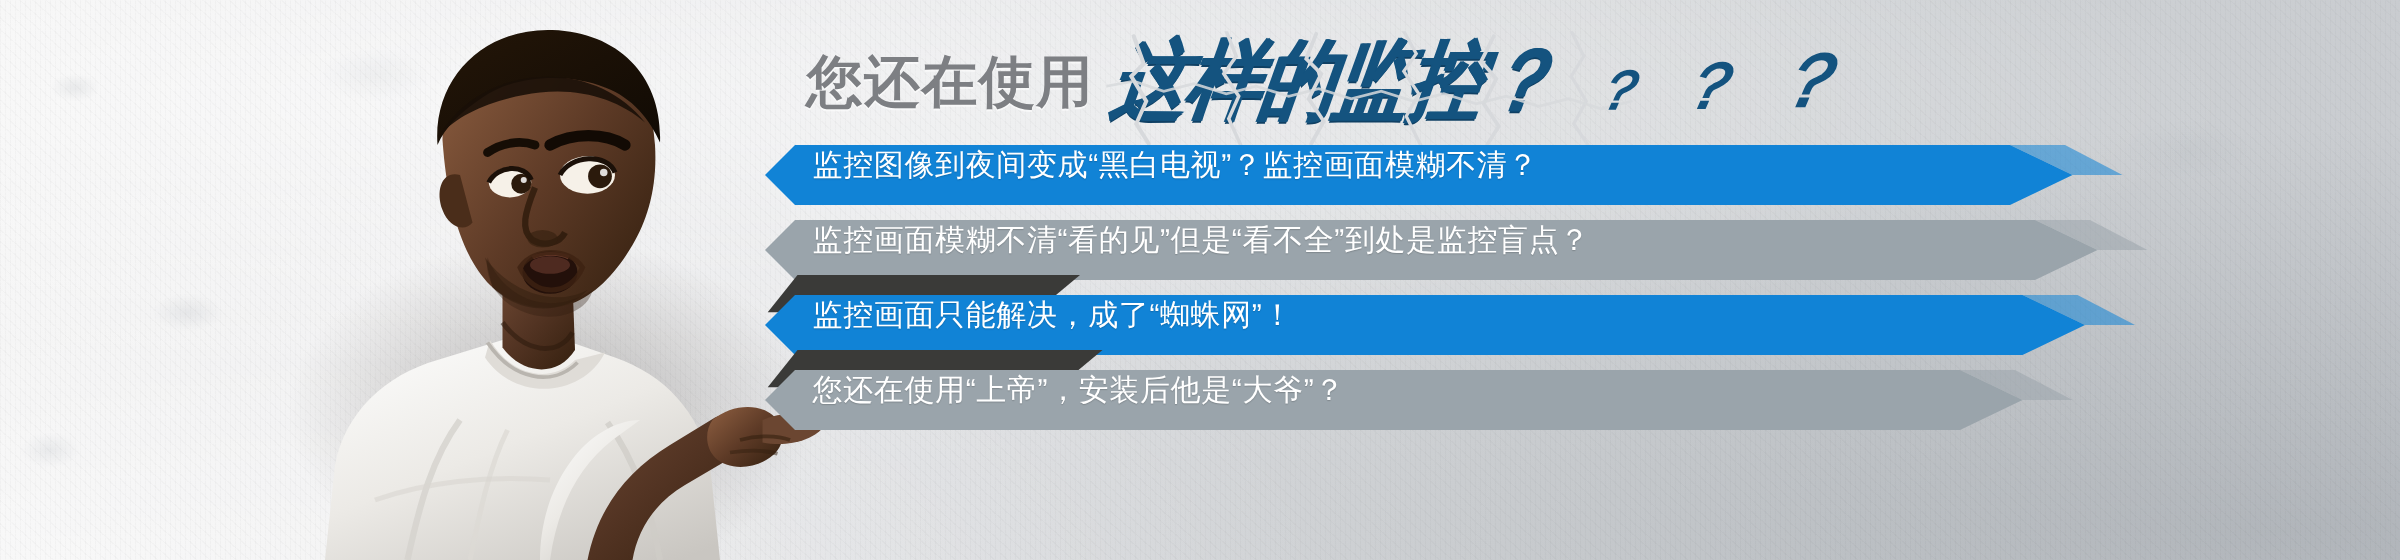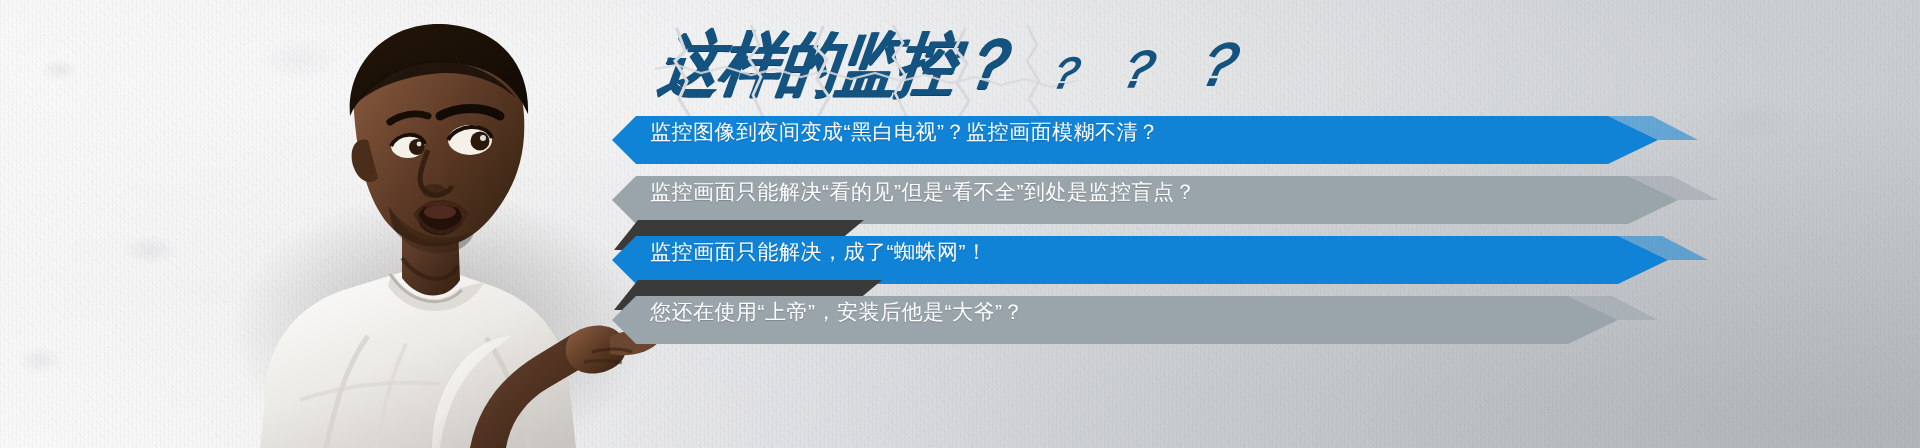--- a/index.html
+++ b/index.html
@@ -79,21 +79,21 @@
   
   .rows{position:absolute;left:0;top:112px;width:1920px;height:250px;}
   .rowwrap{position:absolute;left:0;width:1920px;height:58px;}
   .shadow-wedge{position:absolute;height:30px;}
   .shadow-wedge svg{display:block;}
   .ribbon{position:absolute;left:598px;height:48px;}
   .ribbon svg{position:absolute;inset:0;width:100%;height:100%;}
   .ribbon .label{
     position:absolute;left:52px;top:0;height:32px;
     display:flex;align-items:center;
-    font-size:21px;color:#ffffff;letter-spacing:.5px;white-space:nowrap;
+    font-size:24px;color:#ffffff;letter-spacing:.5px;white-space:nowrap;
     text-shadow:0 1px 1px rgba(0,0,0,.18);
   }
 </style>
 </head>
 <body>
 
 <div id="stage">
 
   <div class="bg-base"></div>
   <div class="bg-vign"></div>
@@ -205,20 +205,21 @@
                C424 358 424 344 430 336 Z" fill="url(#skinLit)"></path>
 
       <path d="M470 336 C488 328 512 330 520 340
                C512 352 490 358 470 354 Z" fill="#6b4631"></path>
       <path d="M452 352 C466 348 482 348 492 352" stroke="#33200f" stroke-width="3" fill="none" opacity=".6"></path>
       <path d="M444 362 C458 360 472 360 482 363" stroke="#33200f" stroke-width="3" fill="none" opacity=".5"></path>
     </svg>
   </div>
 
   <div class="headline">
+    <span class="hl-gray">您还在使用</span>
     <span class="hl-blue-wrap">
       <span class="hl-blue">这样的监控？</span>
       <svg class="cracks" viewBox="0 0 430 92">
         <g stroke="#d7d9dc" stroke-linecap="round" fill="none">
           <path d="M22 4 L30 26 L20 36 L32 56 L24 74 L34 90" stroke-width="3.2"></path>
           <path d="M96 0 L104 20 L94 34 L106 52 L98 70 L108 92" stroke-width="2.8"></path>
           <path d="M168 2 L160 22 L172 34 L162 54 L174 72 L164 90" stroke-width="3"></path>
           <path d="M238 0 L248 18 L238 32 L250 50 L240 68 L252 92" stroke-width="2.6"></path>
           <path d="M310 4 L300 24 L312 38 L302 58 L314 76 L304 92" stroke-width="3"></path>
           <path d="M372 0 L382 20 L372 36 L384 56 L374 74 L386 92" stroke-width="2.6"></path>
@@ -244,21 +245,21 @@
         <div class="label">监控图像到夜间变成“黑白电视”？监控画面模糊不清？</div>
       </div>
     </div>
 
     <div class="rowwrap" style="top:64px;">
       <div class="ribbon" style="top:0;width:1120px;">
         <svg viewBox="0 0 1120 48" preserveAspectRatio="none">
           <path d="M0 0 H1030 L1080 24 L1030 48 H38 L14 24 L38 0 Z" fill="#9aa4ab"></path>
           <path d="M1030 0 L1080 24 L1120 24 L1074 0 Z" fill="#9aa4ab" opacity=".55"></path>
         </svg>
-        <div class="label">监控画面只能解决“看的见”但是“看不全”到处是监控盲点？</div>
+        <div class="label">监控画面模糊不清“看的见”但是“看不全”到处是监控盲点？</div>
       </div>
     </div>
 
     <div class="rowwrap" style="top:124px;">
       <div class="shadow-wedge" style="left:614px;top:-16px;width:300px;">
         <svg viewBox="0 0 300 30" width="300" height="30" preserveAspectRatio="none">
           <path d="M0 30 L24 0 H250 L214 30 Z" fill="#3a3a38"></path>
         </svg>
       </div>
       <div class="ribbon" style="top:0;width:1110px;">

